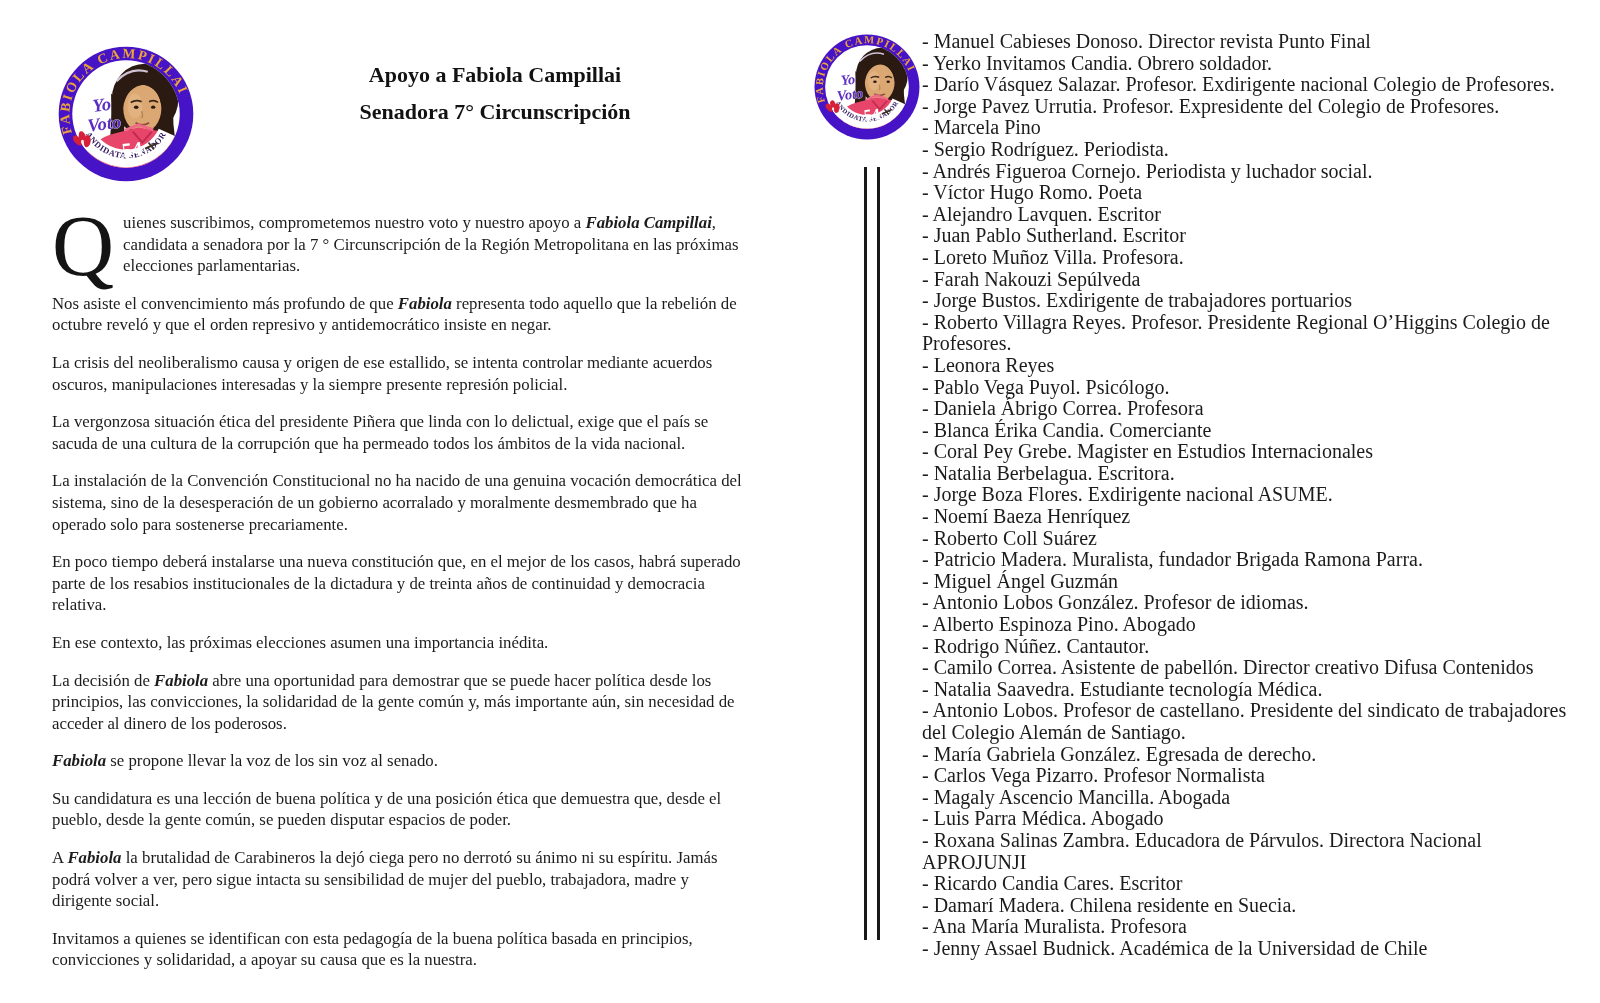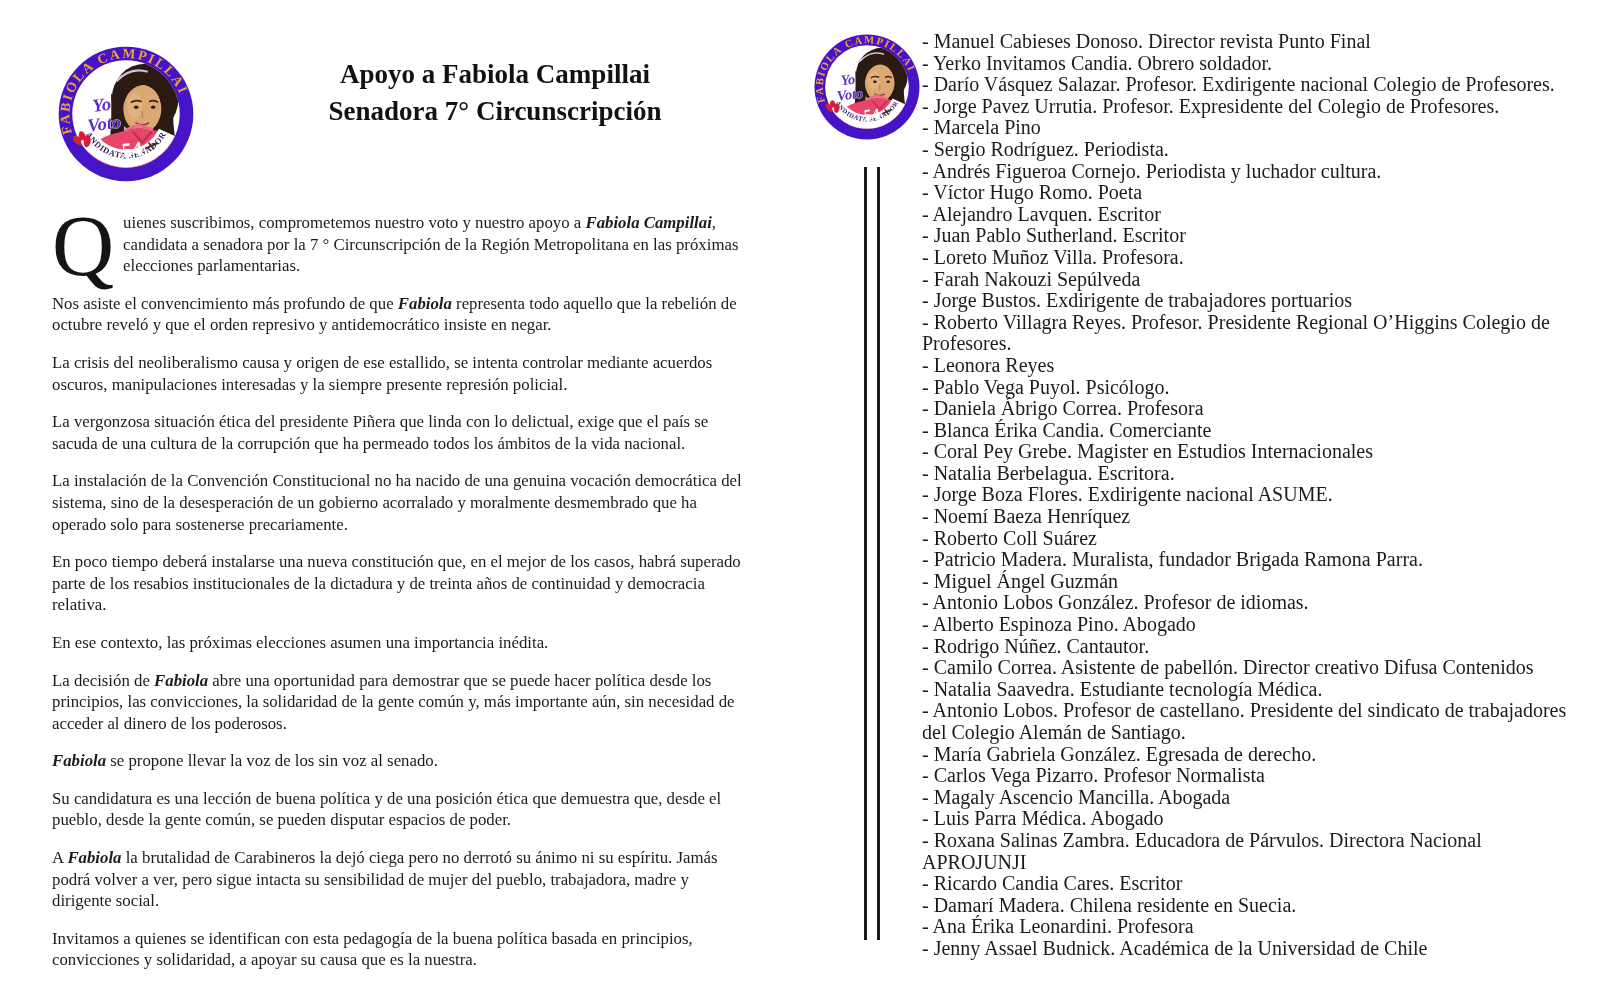--- a/index.html
+++ b/index.html
@@ -10,21 +10,21 @@
     color:#1c1c1c;
     position:relative;
     overflow:hidden;
   }
   .page{position:absolute;inset:0;background:#ffffff;}
   .badge{position:absolute;}
   #badge-left{left:58px;top:46px;width:136px;height:136px;}
   #badge-right{left:814px;top:34px;width:106px;height:106px;}
   .title{
     position:absolute;left:253px;top:56px;width:484px;
-    text-align:center;font-weight:bold;font-size:27px;line-height:37px;
+    text-align:center;font-weight:bold;font-size:22px;line-height:37px;
     color:#121212;
   }
   .letter{
     position:absolute;left:52px;top:212px;width:700px;
     font-size:16.8px;line-height:21.6px;text-align:left;
   }
   .para{margin:0 0 16px 0;}
   .dropcap{
     float:left;
     font-size:86px;line-height:64px;
@@ -195,21 +195,21 @@
 
   <div class="divider"></div>
 
   <aside class="signatories" id="signatories">
       <div class="sig-line">- Manuel Cabieses Donoso. Director revista Punto Final</div>
       <div class="sig-line">- Yerko Invitamos Candia. Obrero soldador.</div>
       <div class="sig-line">- Darío Vásquez Salazar. Profesor. Exdirigente nacional Colegio de Profesores.</div>
       <div class="sig-line">- Jorge Pavez Urrutia. Profesor. Expresidente del Colegio de Profesores.</div>
       <div class="sig-line">- Marcela Pino</div>
       <div class="sig-line">- Sergio Rodríguez. Periodista.</div>
-      <div class="sig-line">- Andrés Figueroa Cornejo. Periodista y luchador cultura.</div>
+      <div class="sig-line">- Andrés Figueroa Cornejo. Periodista y luchador social.</div>
       <div class="sig-line">- Víctor Hugo Romo. Poeta</div>
       <div class="sig-line">- Alejandro Lavquen. Escritor</div>
       <div class="sig-line">- Juan Pablo Sutherland. Escritor</div>
       <div class="sig-line">- Loreto Muñoz Villa. Profesora.</div>
       <div class="sig-line">- Farah Nakouzi Sepúlveda</div>
       <div class="sig-line">- Jorge Bustos. Exdirigente de trabajadores portuarios</div>
       <div class="sig-line">- Roberto Villagra Reyes. Profesor. Presidente Regional O’Higgins Colegio de Profesores.</div>
       <div class="sig-line">- Leonora Reyes</div>
       <div class="sig-line">- Pablo Vega Puyol. Psicólogo.</div>
       <div class="sig-line">- Daniela Ábrigo Correa. Profesora</div>
@@ -227,17 +227,17 @@
       <div class="sig-line">- Camilo Correa. Asistente de pabellón. Director creativo Difusa Contenidos</div>
       <div class="sig-line">- Natalia Saavedra. Estudiante tecnología Médica.</div>
       <div class="sig-line">- Antonio Lobos. Profesor de castellano. Presidente del sindicato de trabajadores del Colegio Alemán de Santiago.</div>
       <div class="sig-line">- María Gabriela González. Egresada de derecho.</div>
       <div class="sig-line">- Carlos Vega Pizarro. Profesor Normalista</div>
       <div class="sig-line">- Magaly Ascencio Mancilla. Abogada</div>
       <div class="sig-line">- Luis Parra Médica. Abogado</div>
       <div class="sig-line">- Roxana Salinas Zambra. Educadora de Párvulos. Directora Nacional APROJUNJI</div>
       <div class="sig-line">- Ricardo Candia Cares. Escritor</div>
       <div class="sig-line">- Damarí Madera. Chilena residente en Suecia.</div>
-      <div class="sig-line">- Ana Érika Leonardini. Profesora</div>
+      <div class="sig-line">- Ana María Muralista. Profesora</div>
       <div class="sig-line">- Jenny Assael Budnick. Académica de la Universidad de Chile</div>
     </aside>
 
 </div>
 
 </body></html>

